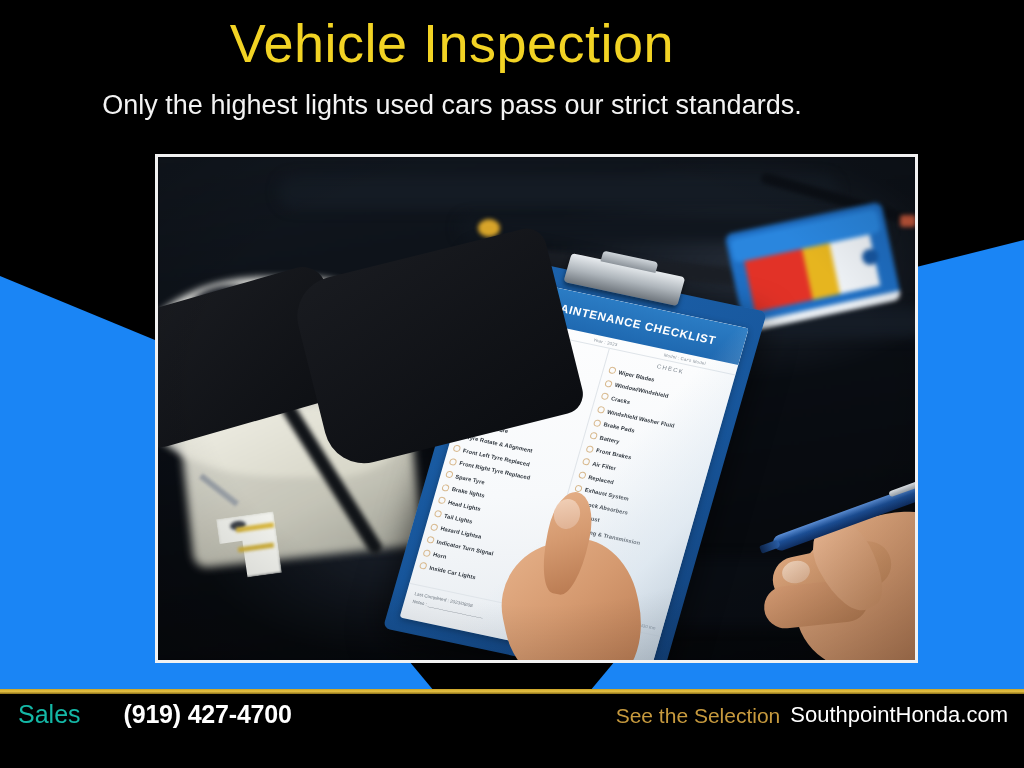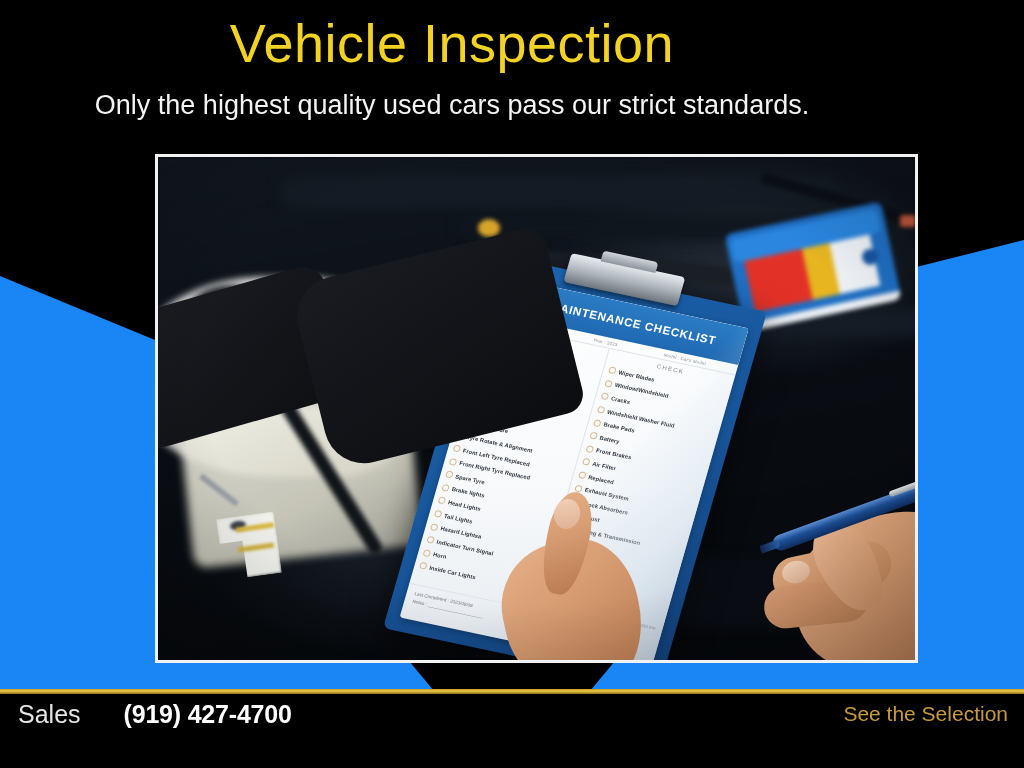--- a/index.html
+++ b/index.html
@@ -282,39 +282,39 @@
   
   .gold-rule{
     position:absolute; left:0; top:689px; width:1024px; height:5px; z-index:6;
     background:linear-gradient(180deg,#c9a227 0%,#e8c344 45%,#8a6f17 100%);
   }
   .footer{
     position:absolute; left:0; top:694px; width:1024px; height:74px; z-index:6;
     background:#000;
   }
   .f-row1{ position:absolute; left:18px; top:6px; display:flex; align-items:baseline; gap:8px; }
-  .f-sales{ font-size:25px; color:#e5e5e5; }
+  .f-sales{ font-size:25px; color:#14b8a6; }
   .f-phone{ font-size:25px; color:#fff; font-weight:700; letter-spacing:-.2px;margin-left:35px; }
   .f-addr{ position:absolute; left:18px; top:42px; font-size:19px; color:#eceff2; }
   .f-right{ position:absolute; right:16px; top:8px; display:flex; align-items:flex-end; gap:10px; }
   .f-see{ font-size:21px; color:#c79a3e; }
   .f-site{ font-size:22px; color:#fff; }
 </style>
 </head>
 <body>
 
 <div class="bg-layer">
   <div class="wedge wedge-left"></div>
   <div class="wedge wedge-right"></div>
   <div class="wedge wedge-notch"></div>
 </div>
 
 <div class="header">
   <div class="title">Vehicle Inspection</div>
-  <div class="subtitle">Only the highest quality used cars pass our strict standards.</div>
+  <div class="subtitle">Only the highest lights used cars pass our strict standards.</div>
 </div>
 
 <div class="photo-frame">
   <div class="photo">
     <div class="engine-dark"></div>
     <div class="eng-bar eng-b1"></div>
     <div class="eng-bar eng-b2"></div>
     <div class="eng-bar eng-b3"></div>
     <div class="eng-bar eng-b4"></div>
     <div class="eng-bar eng-b5"></div>
@@ -538,14 +538,15 @@
 </div>
 
 <div class="gold-rule"></div>
 <div class="footer">
   <div class="f-row1">
     <span class="f-sales">Sales</span>
     <span class="f-phone">(919) 427-4700</span>
   </div>
   <div class="f-right">
     <span class="f-see">See the Selection</span>
+    <span class="f-site">SouthpointHonda.com</span>
   </div>
 </div>
 
 </body></html>

